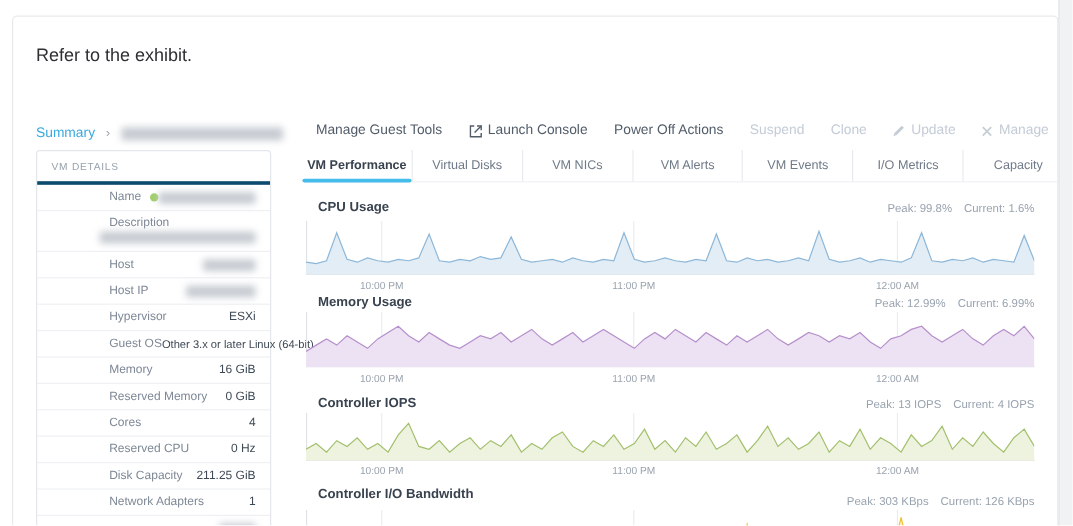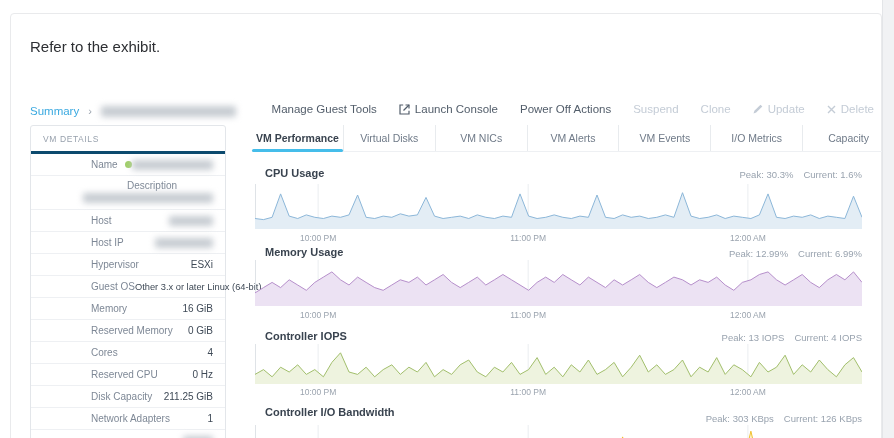--- a/index.html
+++ b/index.html
@@ -40,21 +40,21 @@
     border-bottom:3px solid #0c4a6e; text-transform:uppercase;
   }
   .vm-row {
     display:flex; align-items:center; justify-content:space-between;
     height:22px; padding:0 12px; border-bottom:1px solid #eef0f3; font-size:10px;
   }
   .vm-row .lbl { color:#7e8896; white-space:nowrap;padding-left:48px; }
   .vm-row .val { color:#3e4956; text-align:right; white-space:nowrap; }
   .vm-row .val.small { font-size:9.3px; }
   .vm-row.tall { height:34px; flex-wrap:wrap; align-content:flex-start; padding-top:4px; }
-  .vm-row.tall .lbl { width:100%;text-align:center; }
+  .vm-row.tall .lbl { width:100%; }
   .vm-row.tall .chip-wrap { width:100%; display:flex; justify-content:flex-end; margin-top:2px; }
   .dot { width:7px; height:7px; border-radius:50%; background:#a0cf69; margin-left:7px; }
   .name-left { display:flex; align-items:center; }
 
   
   .tabs { position:absolute; left:240px; top:125px; width:642px; height:27px; display:flex; border-bottom:1px solid #eef0f3;margin-left:12px; }
   .tab {
     flex:1; display:flex; align-items:center; justify-content:center;
     font-size:10.5px; color:#6f7a88; border-right:1px solid #e8ebee; cursor:pointer;
     position:relative; white-space:nowrap;
@@ -119,21 +119,21 @@
           </svg>
         </span>
         <span>Update</span>
       </div>
       <div class="action-item disabled">
         <span>
           <svg width="9" height="9" viewBox="0 0 9 9" stroke="currentColor" stroke-width="1.4">
             <path d="M1 1 8 8 M8 1 1 8"></path>
           </svg>
         </span>
-        <span>Delete</span>
+        <span>Manage</span>
       </div>
     </div>
 
   <div class="vm-details">
     <div class="vm-details-header">VM DETAILS</div>
     <div id="vm-rows">
         <div class="vm-row">
           <span class="name-left">
             <span class="lbl">Name</span>
             <span class="dot"></span>
@@ -198,21 +198,21 @@
       <div class="tab">Virtual Disks</div>
       <div class="tab">VM NICs</div>
       <div class="tab">VM Alerts</div>
       <div class="tab">VM Events</div>
       <div class="tab">I/O Metrics</div>
       <div class="tab">Capacity</div>
     </div>
 
   <div class="chart-title" style="top:167px">CPU Usage</div>
   <div class="chart-stats" style="top:169px">
-    <span>Peak: 30.3%</span><span>Current: 1.6%</span>
+    <span>Peak: 99.8%</span><span>Current: 1.6%</span>
   </div>
   <div class="plot" style="top:184px;height:45px">
       <svg width="607" height="45" viewBox="0 0 607 45">
         <line x1="0.5" x2="0.5" y1="0" y2="45" stroke="#dfe3e7"></line>
         <line x1="63.128" x2="63.128" y1="0" y2="45" stroke="#eaedf0"></line>
         <line x1="273.15000000000003" x2="273.15000000000003" y1="0" y2="45" stroke="#eaedf0"></line>
         <line x1="492.884" x2="492.884" y1="0" y2="45" stroke="#eaedf0"></line>
         <path d="M0,45 L0.0,34.5 L8.5,35.6 L17.1,33.3 L25.6,9.9 L34.2,32.1 L42.7,34.5 L51.3,30.9 L59.8,33.3 L68.4,34.5 L76.9,32.1 L85.5,33.3 L94.0,30.9 L102.6,11.0 L111.1,33.3 L119.7,34.5 L128.2,32.1 L136.8,33.3 L145.3,29.8 L153.9,32.1 L162.4,30.9 L171.0,13.4 L179.5,32.1 L188.1,34.5 L196.6,33.3 L205.2,32.1 L213.7,34.5 L222.3,30.9 L230.8,33.3 L239.4,34.5 L247.9,32.1 L256.5,33.3 L265.0,9.9 L273.6,32.1 L282.1,34.5 L290.7,33.3 L299.2,30.9 L307.8,33.3 L316.3,34.5 L324.9,32.1 L333.4,33.3 L342.0,11.0 L350.5,33.3 L359.1,34.5 L367.6,30.9 L376.2,33.3 L384.7,32.1 L393.3,34.5 L401.8,33.3 L410.4,30.9 L418.9,33.3 L427.5,8.7 L436.0,32.1 L444.6,34.5 L453.1,33.3 L461.7,30.9 L470.2,34.5 L478.8,32.1 L487.3,33.3 L495.9,34.5 L504.4,30.9 L513.0,9.9 L521.5,33.3 L530.1,34.5 L538.6,32.1 L547.2,33.3 L555.7,30.9 L564.3,34.5 L572.8,32.1 L581.4,33.3 L589.9,34.5 L598.5,12.2 L607.0,33.3 L607,45 Z" fill="#e3edf5"></path>
         <path d="M0.0,34.5 L8.5,35.6 L17.1,33.3 L25.6,9.9 L34.2,32.1 L42.7,34.5 L51.3,30.9 L59.8,33.3 L68.4,34.5 L76.9,32.1 L85.5,33.3 L94.0,30.9 L102.6,11.0 L111.1,33.3 L119.7,34.5 L128.2,32.1 L136.8,33.3 L145.3,29.8 L153.9,32.1 L162.4,30.9 L171.0,13.4 L179.5,32.1 L188.1,34.5 L196.6,33.3 L205.2,32.1 L213.7,34.5 L222.3,30.9 L230.8,33.3 L239.4,34.5 L247.9,32.1 L256.5,33.3 L265.0,9.9 L273.6,32.1 L282.1,34.5 L290.7,33.3 L299.2,30.9 L307.8,33.3 L316.3,34.5 L324.9,32.1 L333.4,33.3 L342.0,11.0 L350.5,33.3 L359.1,34.5 L367.6,30.9 L376.2,33.3 L384.7,32.1 L393.3,34.5 L401.8,33.3 L410.4,30.9 L418.9,33.3 L427.5,8.7 L436.0,32.1 L444.6,34.5 L453.1,33.3 L461.7,30.9 L470.2,34.5 L478.8,32.1 L487.3,33.3 L495.9,34.5 L504.4,30.9 L513.0,9.9 L521.5,33.3 L530.1,34.5 L538.6,32.1 L547.2,33.3 L555.7,30.9 L564.3,34.5 L572.8,32.1 L581.4,33.3 L589.9,34.5 L598.5,12.2 L607.0,33.3" fill="none" stroke="#8cb7d9" stroke-width="1"></path>
       </svg>

